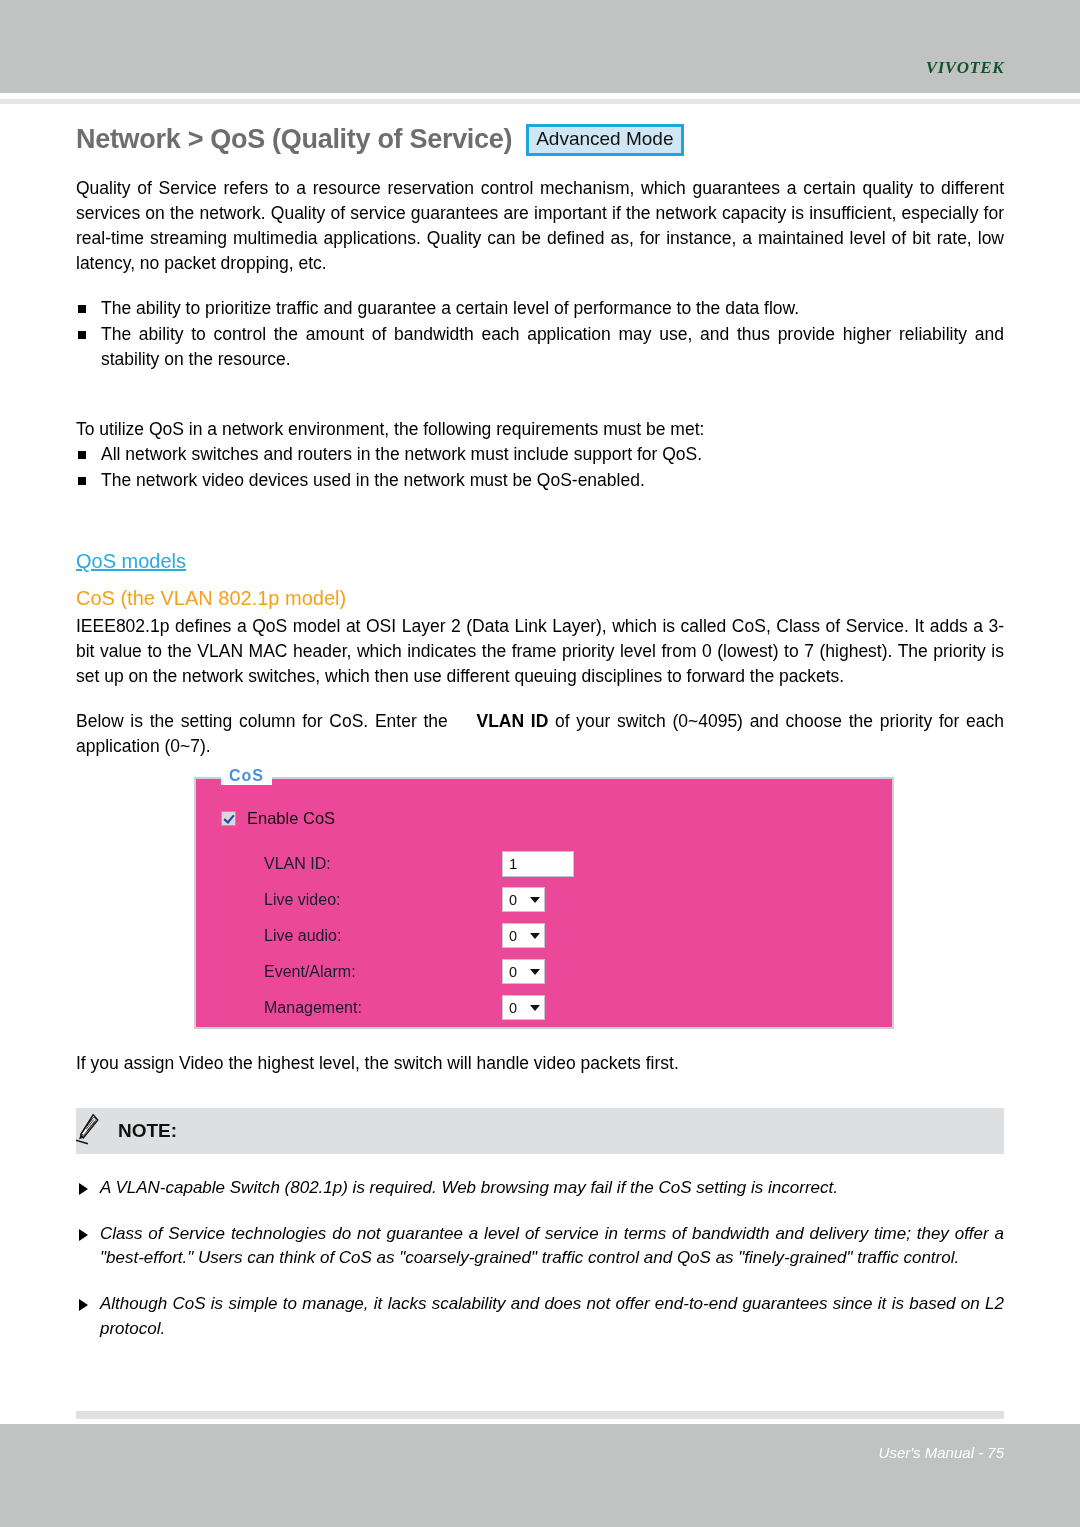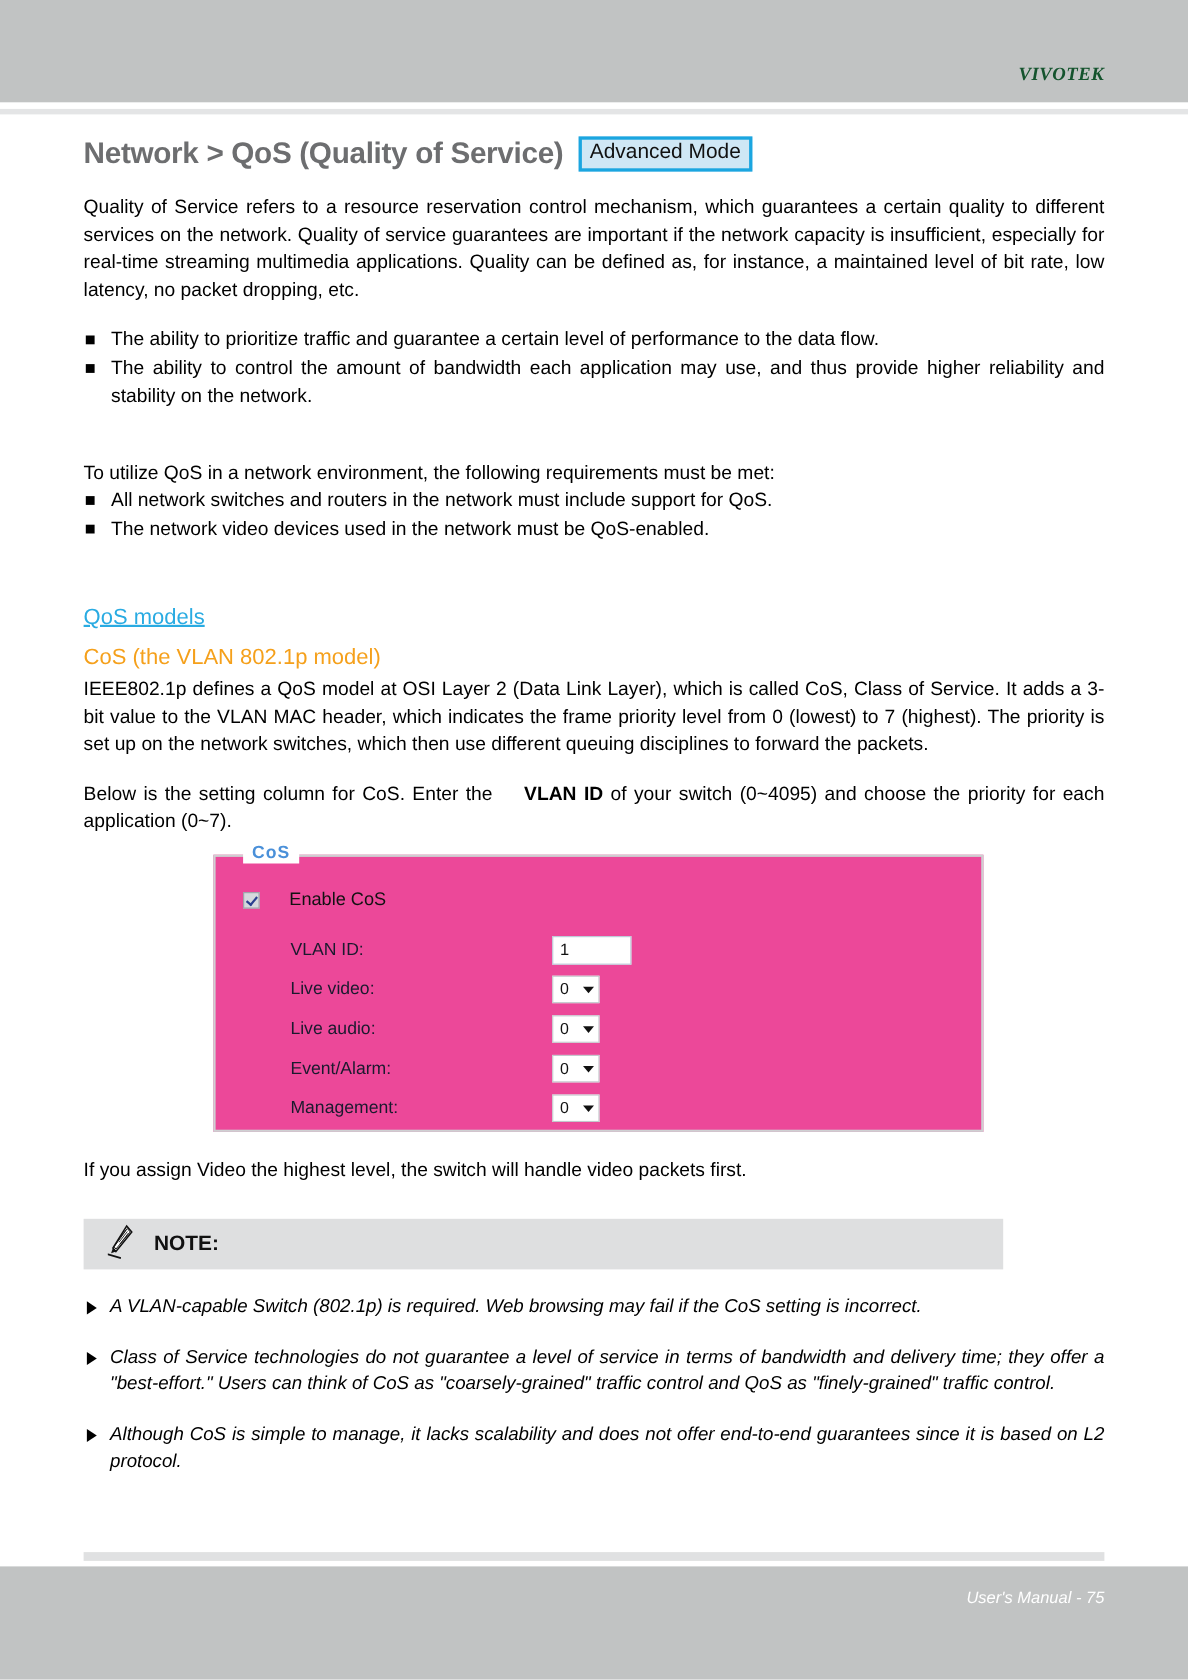--- a/index.html
+++ b/index.html
@@ -151,21 +151,21 @@
     background: #ffffff;
     padding: 0 8px;
     font-size: 16px;
     color: #4a90d9;
     letter-spacing: 1px;
     font-weight: bold;
   }
   .chk-row {
     display: flex;
     align-items: center;
-    gap: 27px;
+    gap: 11px;
     padding-left: 25px;
     margin-bottom: 18px;
   }
   .checkbox {
     width: 15px;
     height: 15px;
     border: 1px solid #9aa0a6;
     background: #d6d9dd;
     position: relative;
     box-sizing: border-box;
@@ -230,23 +230,22 @@
     border-right: 5px solid transparent;
     border-top: 6px solid #111;
   }
 
   
   .note-bar {
     background: #dedfe0;
     height: 46px;
     display: flex;
     align-items: center;
-    padding-left: 22px;
     gap: 16px;
-    width: 836px;
+    width: 928px;
     box-sizing: border-box;
   }
   .note-title {
     font-size: 19px;
     font-weight: bold;
     color: #111;
   }
   .note-list {
     list-style: none;
     margin: 0;
@@ -313,21 +312,21 @@
     <div class="mode-badge">Advanced Mode</div>
   </div>
 
   <p class="body">Quality of Service refers to a resource reservation control mechanism, which guarantees a certain quality to different services on the network. Quality of service guarantees are important if the network capacity is insufficient, especially for real-time streaming multimedia applications. Quality can be defined as, for instance, a maintained level of bit rate, low latency, no packet dropping, etc.</p>
 
   <div class="gap-sm"></div>
 
 
   <ul class="sq">
     <li>The ability to prioritize traffic and guarantee a certain level of performance to the data flow.</li>
-    <li>The ability to control the amount of bandwidth each application may use, and thus provide higher reliability and stability on the network.</li>
+    <li>The ability to control the amount of bandwidth each application may use, and thus provide higher reliability and stability on the resource.</li>
   </ul>
 
   <div class="gap-lg"></div>
 
   <p class="body nojust">To utilize QoS in a network environment, the following requirements must be met:</p>
   <ul class="sq">
     <li>All network switches and routers in the network must include support for QoS.</li>
     <li>The network video devices used in the network must be QoS-enabled.</li>
   </ul>
 

